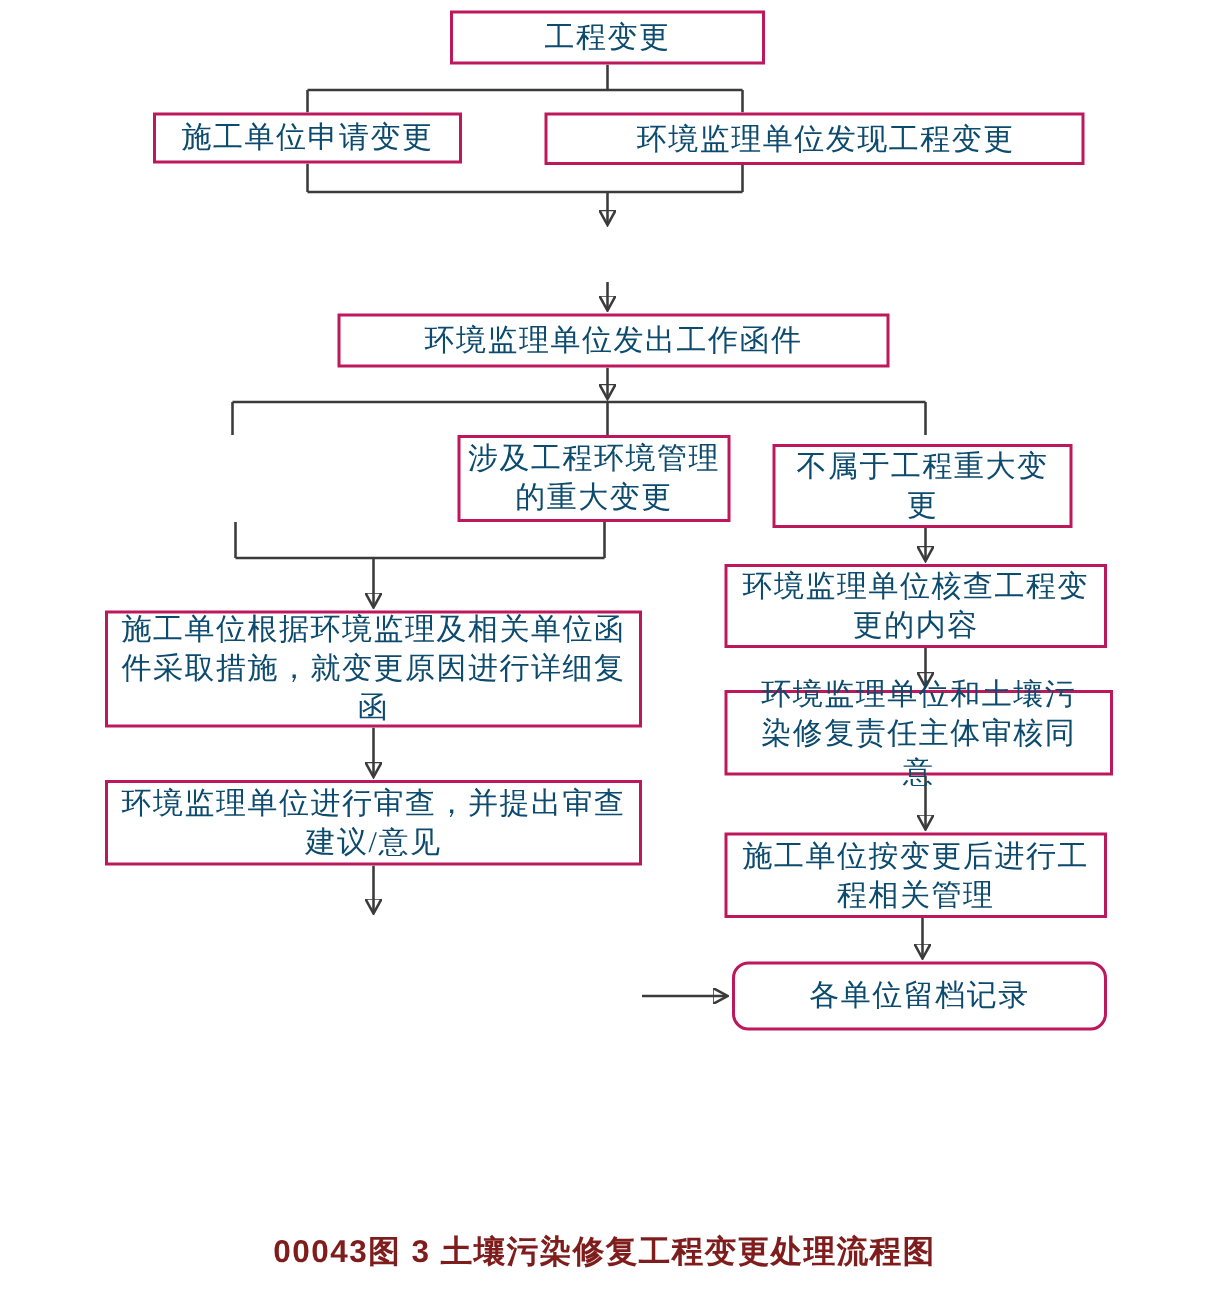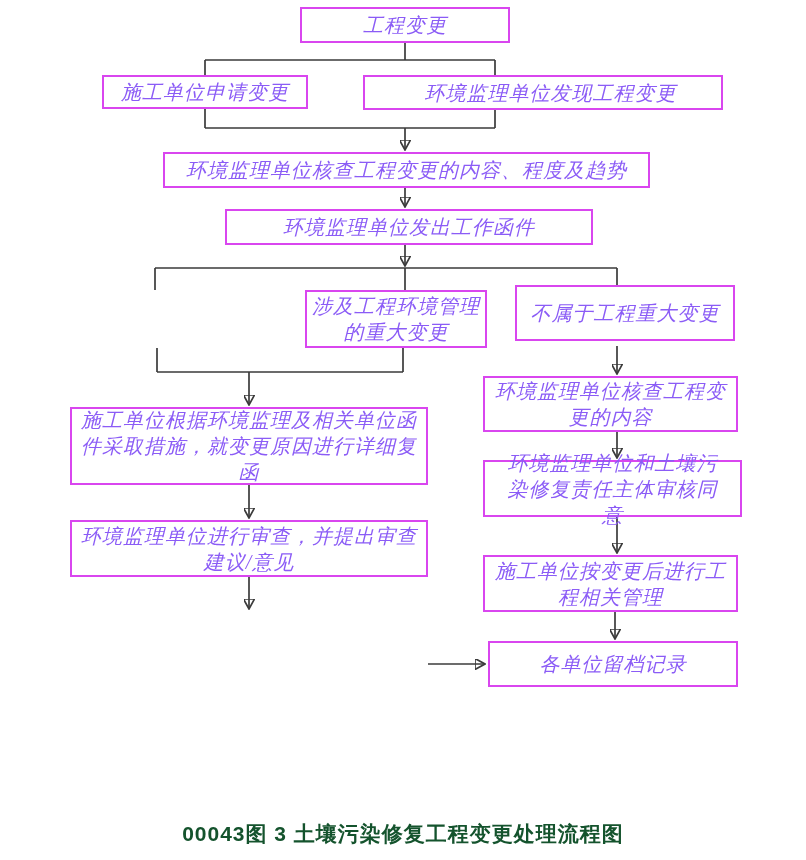--- a/index.html
+++ b/index.html
@@ -4,41 +4,40 @@
 <style>
   * { margin:0; padding:0; box-sizing:border-box; }
   html,body { background:#ffffff; }
   body { font-family:"Liberation Serif","DejaVu Serif",serif; }
   .canvas {
     position:relative; width:806px; height:860px;
     background:#ffffff; overflow:hidden;
   }
   .node {
     position:absolute;
-    border:2px solid #d946ef;
+    border:2px solid #be185d;
     background:#ffffff;
     display:flex; align-items:center; justify-content:center;
     text-align:center;
     font-size:20px; line-height:26px; letter-spacing:1px;
-    color:#8b5cf6;
+    color:#0c4a6e;
     padding:0 2px;
-    font-style:italic;
   }
   .pad6  { padding:0 18px; }
   .pad10 { padding:0 10px; }
   .pad13 { padding:0 13px; }
   .pad16 { padding:0 0; }
   svg.wires { position:absolute; left:0; top:0; pointer-events:none; }
   svg.wires path { stroke:#3b3b3b; stroke-width:1.7; fill:none; }
   .caption {
     position:absolute; left:0; top:820px; width:100%;
     text-align:center;
     font-family:"Liberation Sans","DejaVu Sans",sans-serif;
     font-weight:bold; font-size:21px; letter-spacing:1px;
-    color:#14532d;
+    color:#7f1d1d;
   }
 </style>
 </head>
 <body>
 
 <div class="canvas">
 
   <svg class="wires" width="806" height="860" viewBox="0 0 806 860">
     <defs>
       <marker id="arw" markerUnits="userSpaceOnUse" markerWidth="11" markerHeight="11" refX="9" refY="5.5" orient="auto">
@@ -69,37 +68,36 @@
     <path d="M617,517 V552" marker-end="url(#arw)"></path>
     <path d="M615,612 V638" marker-end="url(#arw)"></path>
   </svg>
 
   <div class="node" style="left:300px; top:7px;  width:210px; height:36px;">工程变更</div>
 
   <div class="node" style="left:102px; top:75px; width:206px; height:34px;">施工单位申请变更</div>
 
   <div class="node" style="left:363px; top:75px; width:360px; height:35px;padding-left:17px;">环境监理单位发现工程变更</div>
 
-  <div class="node" style="left:163px; top:152px; width:487px; height:36px;">环境监理单位核查工程变更的内容、程度及趋势</div>
 
   <div class="node" style="left:225px; top:209px; width:368px; height:36px;">环境监理单位发出工作函件</div>
 
 
   <div class="node" style="left:305px; top:290px; width:182px; height:58px;">涉及工程环境管理的重大变更</div>
 
-  <div class="node pad10" style="left:515px; top:285px; width:220px; height:56px;">不属于工程重大变更</div>
+  <div class="node pad10" style="left:515px; top:296px; width:200px; height:56px;">不属于工程重大变更</div>
 
   <div class="node pad16" style="left:70px; top:407px; width:358px; height:78px;">施工单位根据环境监理及相关单位函件采取措施，就变更原因进行详细复函</div>
 
   <div class="node pad16" style="left:70px; top:520px; width:358px; height:57px;text-align:center;">环境监理单位进行审查，并提出审查建议/意见</div>
 
 
   <div class="node" style="left:483px; top:376px; width:255px; height:56px;">环境监理单位核查工程变更的内容</div>
 
   <div class="node pad6" style="left:483px; top:460px; width:259px; height:57px;">环境监理单位和土壤污染修复责任主体审核同意</div>
 
   <div class="node" style="left:483px; top:555px; width:255px; height:57px;">施工单位按变更后进行工程相关管理</div>
 
-  <div class="node" style="left:488px; top:641px; width:250px; height:46px;">各单位留档记录</div>
+  <div class="node" style="left:488px; top:641px; width:250px; height:46px;border-radius:11px;">各单位留档记录</div>
 
   <div class="caption">00043图 3 土壤污染修复工程变更处理流程图</div>
 
 </div>
 
 </body></html>

